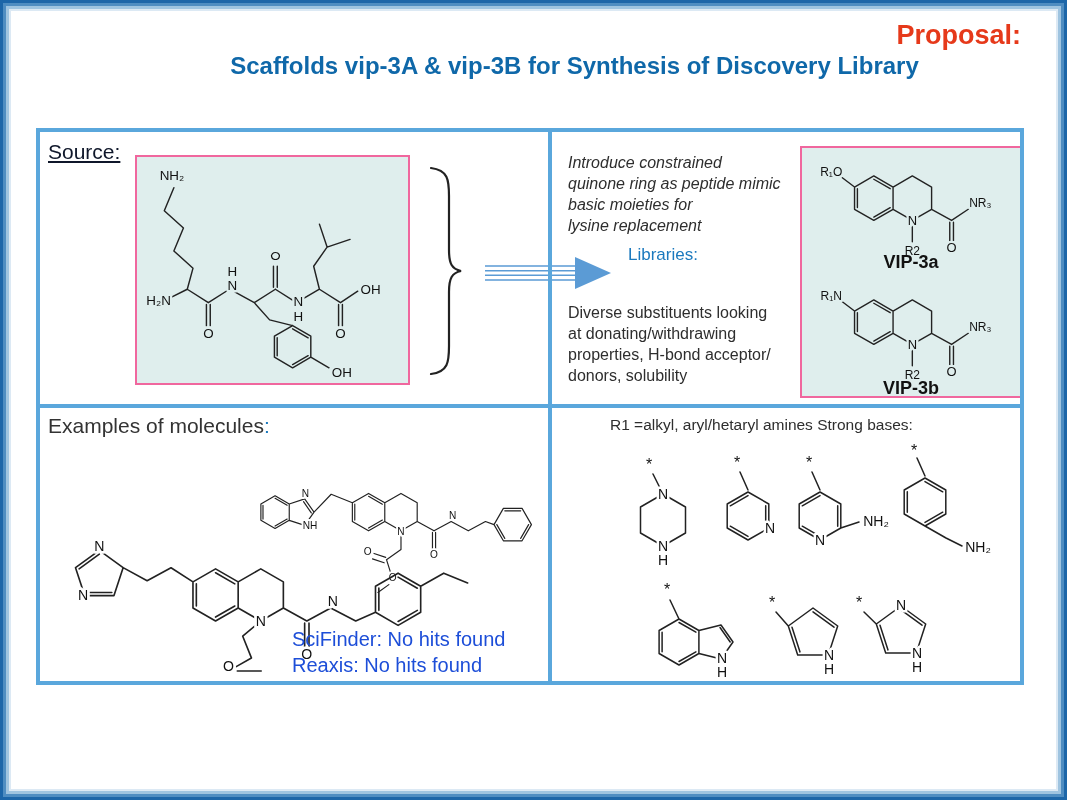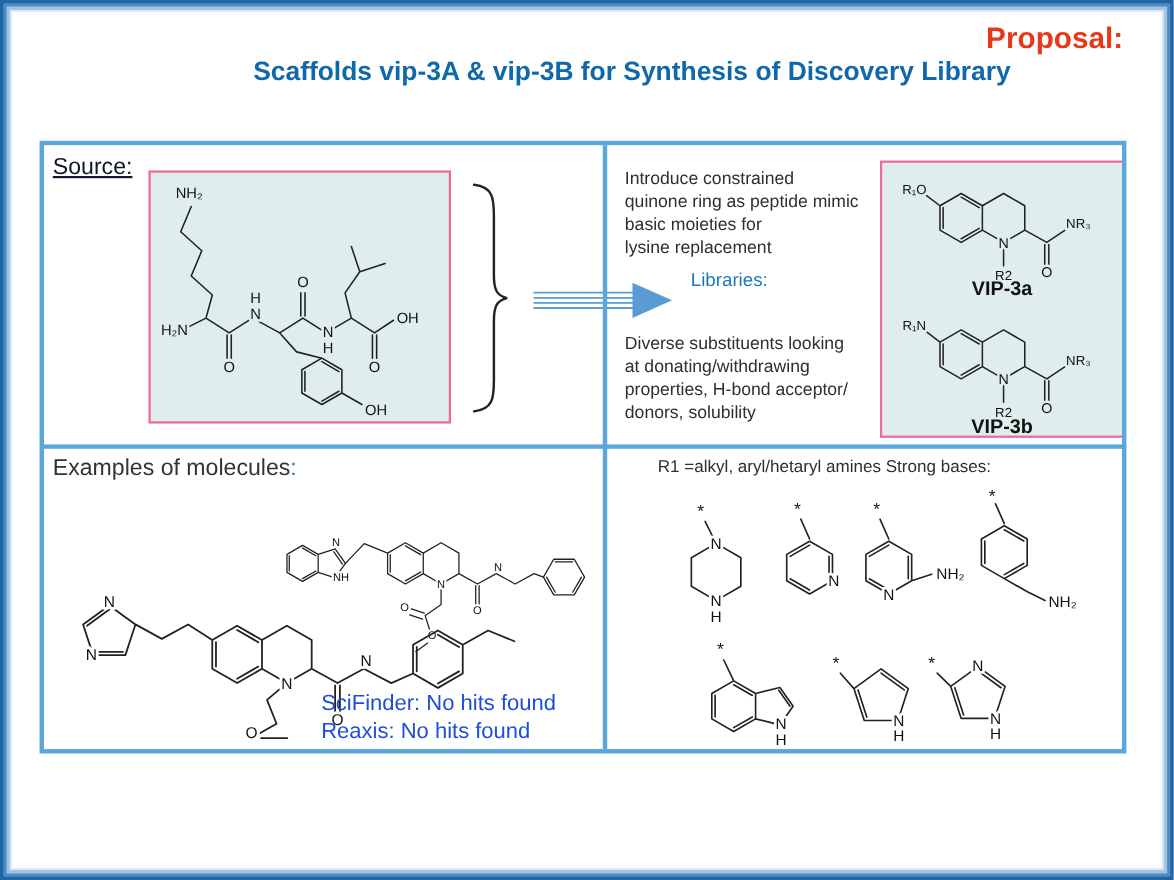--- a/index.html
+++ b/index.html
@@ -15,21 +15,21 @@
   .arrow path{stroke:#5b9bd5;stroke-width:1.6;fill:none;}
   .arrow polygon{fill:#5b9bd5;}
   .grid{position:absolute;left:36px;top:128px;width:988px;height:557px;
         border:4px solid #5aa7dc;box-sizing:border-box;z-index:2;}
   .vdiv{position:absolute;left:508px;top:0;width:4px;height:549px;background:#5aa7dc;}
   .hdiv{position:absolute;left:0;top:272px;width:980px;height:4px;background:#5aa7dc;}
   .panel{position:absolute;overflow:hidden;}
   .p-tl{left:0;top:0;width:508px;height:272px;}
   .p-tr{left:512px;top:0;width:468px;height:272px;}
   .p-bl{left:0;top:276px;width:508px;height:333px;}
-  .p-br{left:512px;top:276px;width:468px;height:287px;padding-left:32px;}
+  .p-br{left:524px;top:276px;width:468px;height:287px;padding-left:32px;}
   .abs{position:absolute;}
   .h-source{font-size:21px;color:#0f172a;text-decoration:underline;}
   .h-examples{font-size:21px;color:#333;}
   .blue{color:#1b79be;}
   .chembox{background:#dfeeed;border:2.5px solid #f0679e;box-sizing:border-box;}
   .ml{white-space:pre-line;font-size:16px;line-height:21px;color:#2e2e2e;}
   .libraries{font-size:17px;color:#1b79be;}
   .amines-heading{font-size:15.5px;color:#2e2e2e;}
   .hits{font-size:20px;line-height:26px;color:#1d4ed8;white-space:pre-line;}
   .vipcap{position:absolute;left:0;width:100%;text-align:center;
@@ -75,21 +75,21 @@
               <text x="197" y="228" class="atom" text-anchor="start" stroke="#dfeeed" style="font-size: 14px;">OH</text>
               <text x="227" y="141" class="atom" text-anchor="start" stroke="#dfeeed" style="font-size: 14px;">OH</text>
             </svg></div>
       </div>
       <svg class="abs brace" style="left:384px;top:30px;" width="42" height="218" viewBox="0 0 42 218">
         <path d="M7,6 C24,8 25,18 25,34 L25,88 C25,102 28,107 37,109 C28,111 25,116 25,130 L25,184 C25,200 24,210 7,212"></path>
       </svg>
     </div>
 
     <div class="panel p-tr">
-      <div class="abs ml" style="left:16px;top:20px;">Introduce constrained
+      <div class="abs ml" style="left:16px;top:20px;font-style:italic;">Introduce constrained
 quinone ring as peptide mimic
 basic moieties for
 lysine replacement</div>
       <div class="abs libraries" style="left:76px;top:113px;">Libraries:</div>
       <div class="abs ml" style="left:16px;top:170px;">Diverse substituents looking
 at donating/withdrawing
 properties, H-bond acceptor/
 donors, solubility</div>
       <div class="abs chembox" style="left:248px;top:14px;width:222px;height:252px;">
         <div class="abs" style="left:14px;top:2px;"><svg viewBox="0 0 200 122" width="186" height="113">

